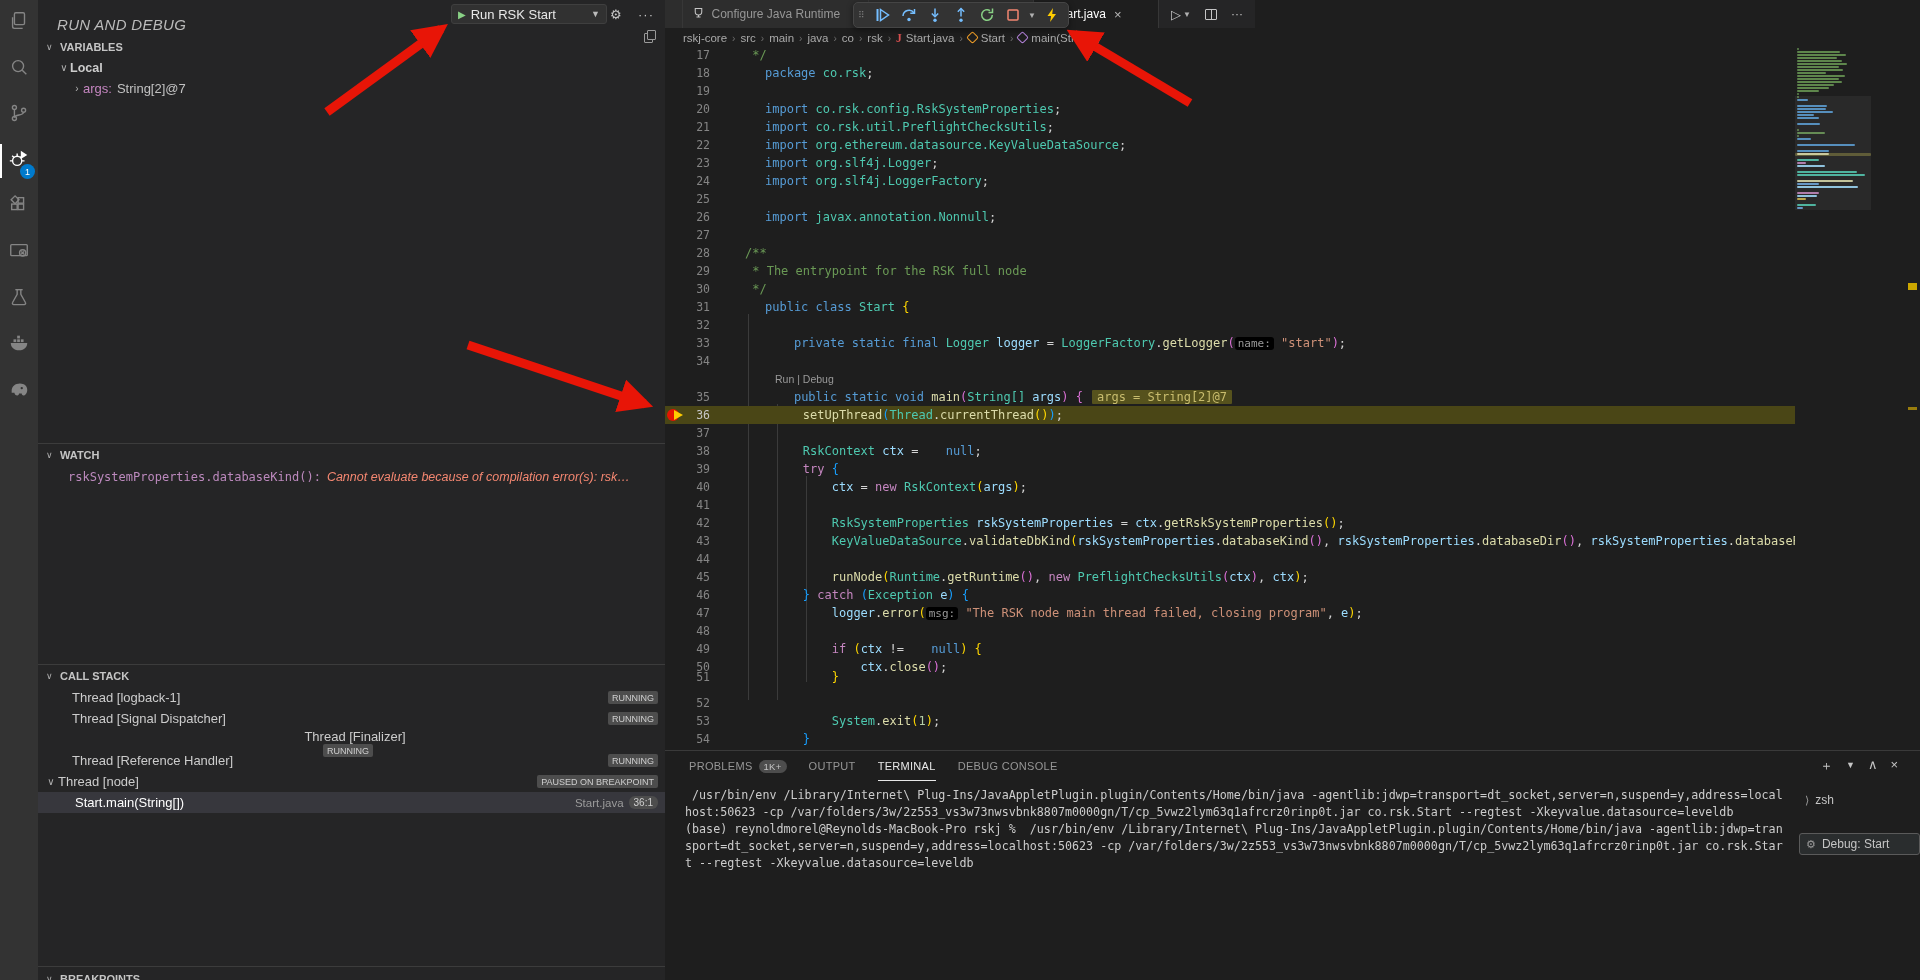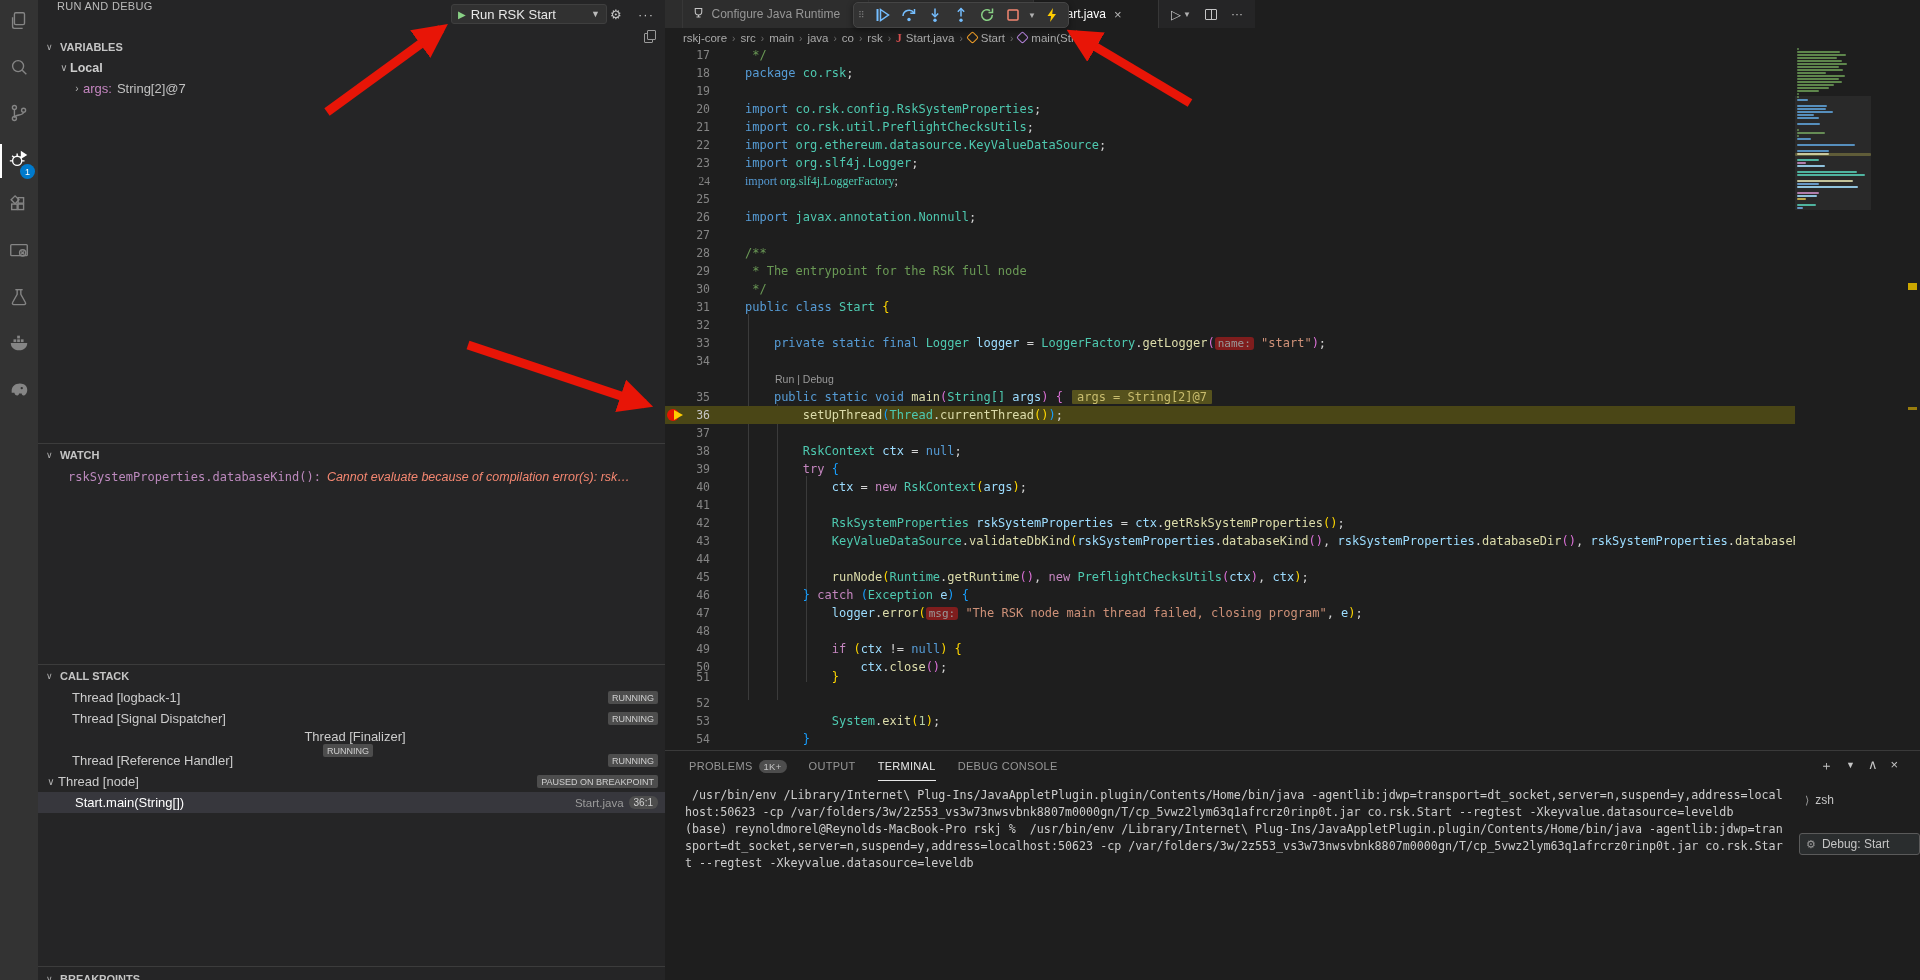--- a/index.html
+++ b/index.html
@@ -11,21 +11,21 @@
   
   #activitybar { left:0; top:0; width:38px; height:980px; background:#333333; z-index:5; }
   .act-item { position:relative; width:38px; height:46px; display:flex; align-items:center; justify-content:center; color:#858585; cursor:pointer; }
   .act-item.active { color:#ffffff; }
   .act-item.active::before { content:""; position:absolute; left:0; top:6px; bottom:6px; width:2px; background:#ffffff; }
   .act-badge { position:absolute; right:3px; bottom:5px; min-width:15px; height:15px; border-radius:50%; background:#007acc; color:#fff; font-size:9px; display:flex; align-items:center; justify-content:center; }
   .act-item svg { width:22px; height:22px; }
 
   
   #sidebar { left:38px; top:0; width:627px; height:980px; background:#252526; color:#cccccc; z-index:4; overflow:hidden; }
-  #sidebar-title { position:absolute; left:19px; top:0; font-size:11px; color:#bbbbbb; letter-spacing:.3px; }
+  #sidebar-title { position:absolute; left:19px; top:16px; font-size:15px; color:#bbbbbb; letter-spacing:.3px;font-style:italic; }
   #run-config { position:absolute; left:413px; top:4px; width:156px; height:20px; background:#313131; border:1px solid #3f3f3f; border-radius:3px; display:flex; align-items:center; padding:0 6px; gap:5px; cursor:pointer; }
   #run-config .play { color:#89d185; font-size:10px; }
   #run-config .lbl { font-size:13px; color:#e8e8e8; white-space:nowrap; flex:1; }
   #run-config .chev { color:#bbbbbb; font-size:9px; }
   .hdr-ico { position:absolute; top:7px; color:#c5c5c5; font-size:13px; cursor:pointer; }
   #gear-ico { left:572px; }
   #more-ico { left:600px; letter-spacing:1px; }
   #pages-ico { position:absolute; left:606px; top:30px; width:13px; height:13px; cursor:pointer; }
   #pages-ico span { position:absolute; width:9px; height:10px; border:1px solid #9a9a9a; border-radius:1px; background:#252526; }
   #pages-ico .p1 { left:3px; top:0; } #pages-ico .p2 { left:0; top:3px; }
@@ -84,25 +84,25 @@
   .crow { position:absolute; left:0; width:100%; height:18px; line-height:18px; white-space:pre; }
   .crow .ln { position:absolute; left:0; top:0; width:45px; text-align:right; color:#858585; font-size:11.5px; }
   .crow .ctext { position:absolute; left:80px; top:0; }
   .crow.cur { background:#4a4616; }
   .crow.cur .ln { color:#c6c6c6; }
   .lens { position:absolute; left:110px; top:0; color:#999999; font-size:10.5px; font-family:"Liberation Sans",sans-serif; cursor:pointer; }
   .bp-wrap { position:absolute; left:2px; top:3px; width:22px; height:12px; }
   .bp-dot { position:absolute; left:0; top:0; width:12px; height:12px; border-radius:50%; background:#e51400; }
   .bp-arrow { position:absolute; left:7px; top:1px; width:0; height:0; border-left:9px solid #ffcc00; border-top:5px solid transparent; border-bottom:5px solid transparent; }
   .inline-val { background:#56521d; color:#c9bd6e; padding:0 5px; margin-left:9px; border-radius:1px; }
-  .tk-kw  { color:#569cd6; } .tk-ctl { color:#c586c0; } .tk-typ { color:#4ec9b0; }
+  .tk-kw  { color:#569cd6;margin-left:20px; } .tk-ctl { color:#c586c0; } .tk-typ { color:#4ec9b0; }
   .tk-fn  { color:#dcdcaa; } .tk-vr  { color:#9cdcfe; } .tk-str { color:#ce9178; }
   .tk-com { color:#6a9955; } .tk-num { color:#b5cea8; } .tk-pln { color:#d4d4d4; }
   .tk-b1 { color:#ffd700; } .tk-b2 { color:#da70d6; } .tk-b3 { color:#179fff; }
-  .tk-inlay { background:#7f1d1d; color:#999999; border-radius:3px; padding:0 3px; font-size:11px; }
+  .tk-inlay { background:#000000; color:#999999; border-radius:3px; padding:0 3px; font-size:11px; }
   .iguide { position:absolute; width:1px; background:#3b3b3b; }
 
   
   #minimap { left:1795px; top:48px; width:76px; height:170px; z-index:1; }
   #minimap .mrow { position:absolute; height:2px; border-radius:1px; opacity:.85; }
   #map-region { position:absolute; left:1795px; width:76px; background:rgba(255,255,255,.05); z-index:1; }
   .ov-mark { position:absolute; left:1908px; width:9px; z-index:2; }
 
   
   #panel { left:665px; top:750px; width:1255px; height:230px; background:#1e1e1e; border-top:1px solid #3a3a3a; z-index:2; }
@@ -391,21 +391,21 @@
       <div class="iguide" style="left: 83px; top: 266px; height: 386px;"></div>
       <div class="iguide" style="left: 112px; top: 356px; height: 296px;"></div>
       <div class="iguide" style="left: 141px; top: 428px; height: 206px;"></div>
       <div class="crow" style="top: -2px;"><span class="ln">17</span><span class="ctext"><span class="tk-com"> */</span></span></div>
       <div class="crow" style="top: 16px;"><span class="ln">18</span><span class="ctext"><span class="tk-kw">package</span><span class="tk-pln"> </span><span class="tk-typ">co.rsk</span><span class="tk-pln">;</span></span></div>
       <div class="crow" style="top: 34px;"><span class="ln">19</span><span class="ctext"></span></div>
       <div class="crow" style="top: 52px;"><span class="ln">20</span><span class="ctext"><span class="tk-kw">import</span><span class="tk-pln"> </span><span class="tk-typ">co.rsk.config.RskSystemProperties</span><span class="tk-pln">;</span></span></div>
       <div class="crow" style="top: 70px;"><span class="ln">21</span><span class="ctext"><span class="tk-kw">import</span><span class="tk-pln"> </span><span class="tk-typ">co.rsk.util.PreflightChecksUtils</span><span class="tk-pln">;</span></span></div>
       <div class="crow" style="top: 88px;"><span class="ln">22</span><span class="ctext"><span class="tk-kw">import</span><span class="tk-pln"> </span><span class="tk-typ">org.ethereum.datasource.KeyValueDataSource</span><span class="tk-pln">;</span></span></div>
       <div class="crow" style="top: 106px;"><span class="ln">23</span><span class="ctext"><span class="tk-kw">import</span><span class="tk-pln"> </span><span class="tk-typ">org.slf4j.Logger</span><span class="tk-pln">;</span></span></div>
-      <div class="crow" style="top: 124px; font-family: Liberation Serif, serif;"><span class="ln">24</span><span class="ctext"><span class="tk-kw">import</span><span class="tk-pln"> </span><span class="tk-typ">org.slf4j.LoggerFactory</span><span class="tk-pln">;</span></span></div>
+      <div class="crow" style="top: 124px;"><span class="ln">24</span><span class="ctext"><span class="tk-kw">import</span><span class="tk-pln"> </span><span class="tk-typ">org.slf4j.LoggerFactory</span><span class="tk-pln">;</span></span></div>
       <div class="crow" style="top: 142px;"><span class="ln">25</span><span class="ctext"></span></div>
       <div class="crow" style="top: 160px;"><span class="ln">26</span><span class="ctext"><span class="tk-kw">import</span><span class="tk-pln"> </span><span class="tk-typ">javax.annotation.Nonnull</span><span class="tk-pln">;</span></span></div>
       <div class="crow" style="top: 178px;"><span class="ln">27</span><span class="ctext"></span></div>
       <div class="crow" style="top: 196px;"><span class="ln">28</span><span class="ctext"><span class="tk-com">/**</span></span></div>
       <div class="crow" style="top: 214px;"><span class="ln">29</span><span class="ctext"><span class="tk-com"> * The entrypoint for the RSK full node</span></span></div>
       <div class="crow" style="top: 232px;"><span class="ln">30</span><span class="ctext"><span class="tk-com"> */</span></span></div>
       <div class="crow" style="top: 250px;"><span class="ln">31</span><span class="ctext"><span class="tk-kw">public class </span><span class="tk-typ">Start</span><span class="tk-pln"> </span><span class="tk-b1">{</span></span></div>
       <div class="crow" style="top: 268px;"><span class="ln">32</span><span class="ctext"></span></div>
       <div class="crow" style="top: 286px;"><span class="ln">33</span><span class="ctext"><span class="tk-pln">    </span><span class="tk-kw">private static final </span><span class="tk-typ">Logger</span><span class="tk-pln"> </span><span class="tk-vr">logger</span><span class="tk-pln"> = </span><span class="tk-typ">LoggerFactory</span><span class="tk-pln">.</span><span class="tk-fn">getLogger</span><span class="tk-b2">(</span><span class="tk-inlay">name:</span><span class="tk-pln"> </span><span class="tk-str">"start"</span><span class="tk-b2">)</span><span class="tk-pln">;</span></span></div>
       <div class="crow" style="top: 304px;"><span class="ln">34</span><span class="ctext"></span></div>

